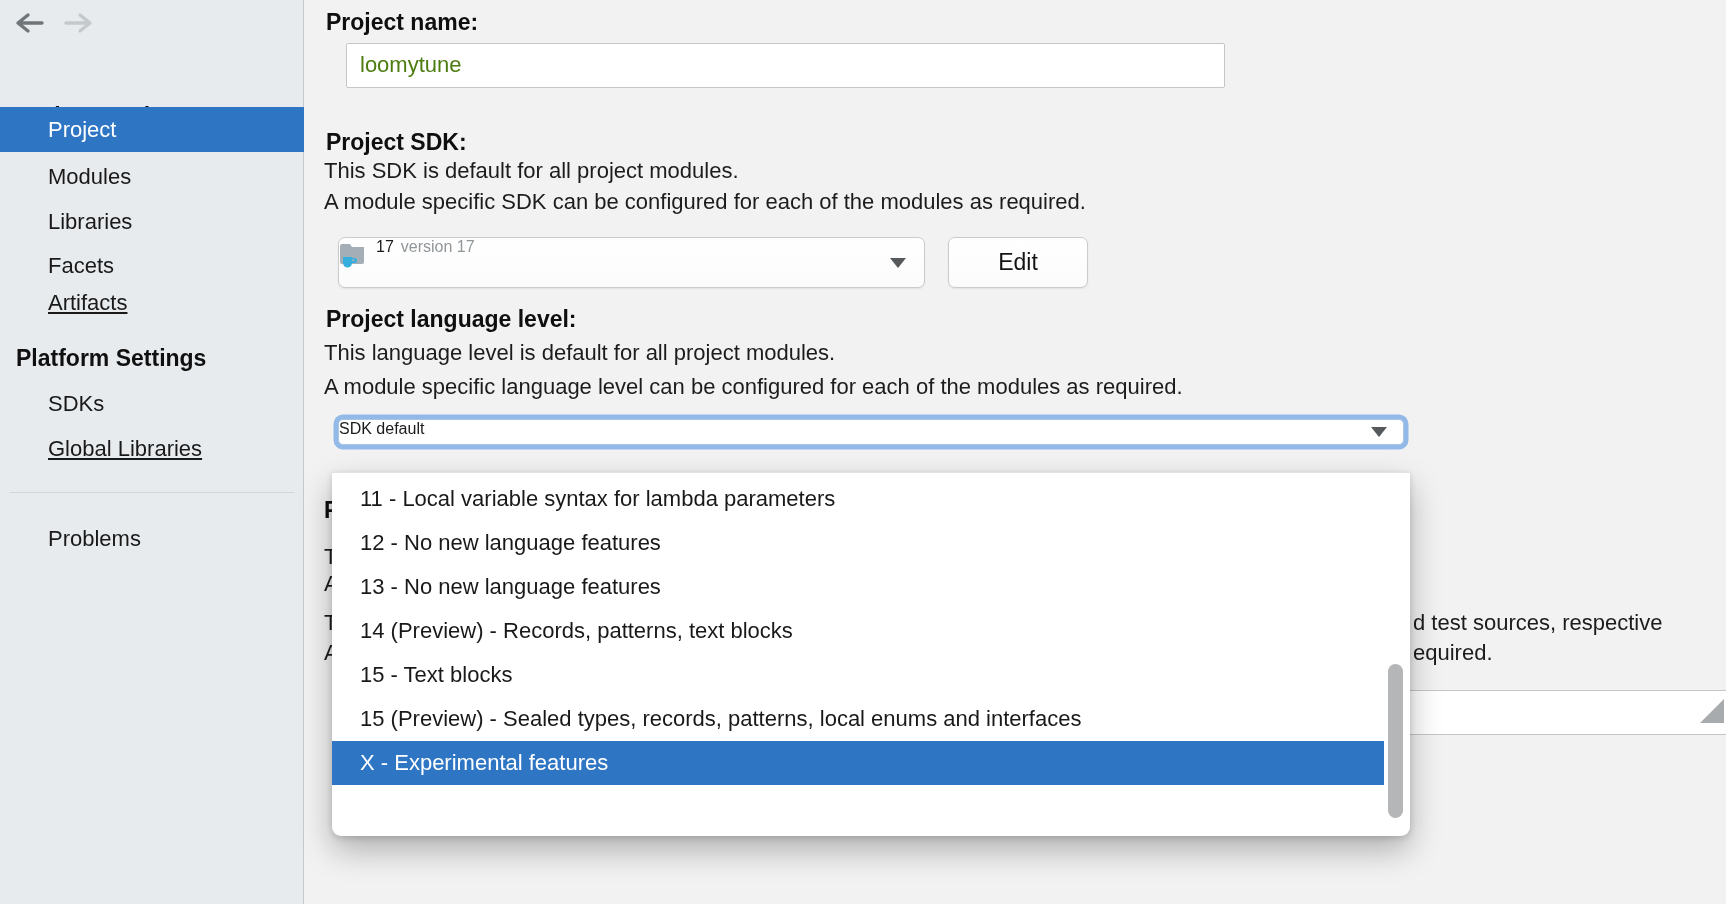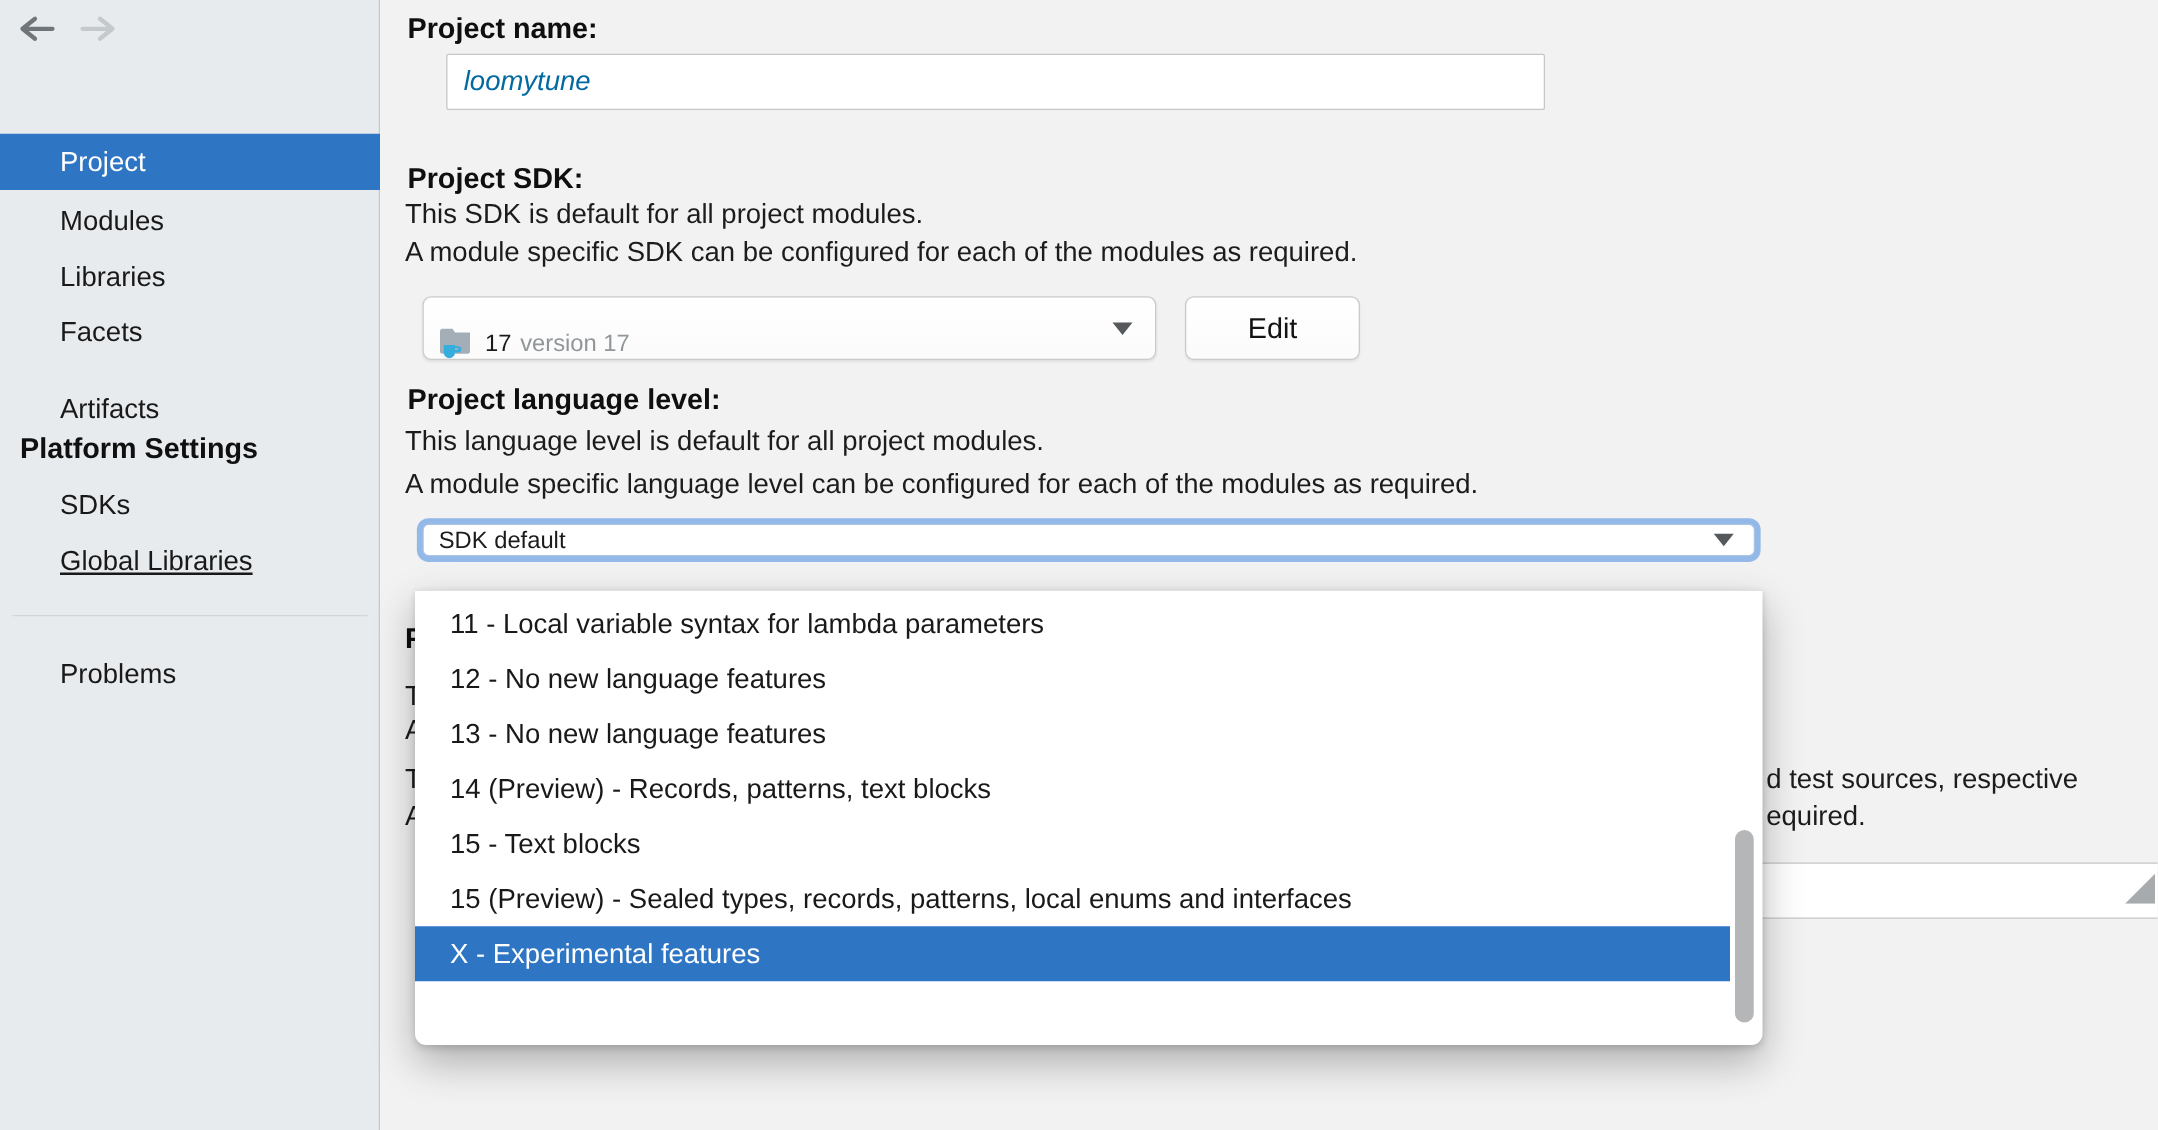--- a/index.html
+++ b/index.html
@@ -18,26 +18,26 @@
   .nav-arrows svg{display:block;}
   .side-header{position:absolute;left:16px;font-size:23px;font-weight:bold;color:#101010;line-height:26px;white-space:nowrap;}
   .side-item{position:absolute;left:0;width:304px;height:45px;line-height:45px;
     padding-left:48px;font-size:22px;color:#191919;box-sizing:border-box;white-space:nowrap;cursor:default;}
   .side-item.selected{background:#2e75c4;color:#ffffff;}
   .side-divider{position:absolute;left:10px;width:284px;height:1px;background:#d3d6d8;}
   
   .bold-label{position:absolute;font-size:23px;font-weight:bold;color:#0f0f0f;line-height:26px;white-space:nowrap;}
   .desc{position:absolute;font-size:22px;color:#1c1c1c;line-height:26px;white-space:nowrap;}
   
-  .text-input{position:absolute;left:357px;top:43px;width:879px;height:45px;box-sizing:border-box;
+  .text-input{position:absolute;left:346px;top:43px;width:879px;height:45px;box-sizing:border-box;
     background:#ffffff;border:1.5px solid #c6c6c6;border-radius:2px;
-    font-size:22px;color:#0369a1;line-height:42px;padding-left:13px;white-space:nowrap;font-style:italic;}
-  .combo{position:absolute;display:flex;align-items:flex-end;box-sizing:border-box;
+    font-size:22px;color:#4d7c0f;line-height:42px;padding-left:13px;white-space:nowrap;}
+  .combo{position:absolute;display:flex;align-items:flex-start;box-sizing:border-box;
     background:linear-gradient(#ffffff,#fbfbfb);border:1.5px solid #cbcbcb;border-radius:7px;
-    box-shadow:0 1px 2px rgba(0,0,0,0.07);padding-left:12px;font-size:19px;color:#1b1b1b;}
+    box-shadow:0 1px 2px rgba(0,0,0,0.07);font-size:16px;color:#1b1b1b;}
   .combo .arrow-down{position:absolute;right:18px;top:50%;margin-top:-5px;width:0;height:0;
     border-left:8px solid transparent;border-right:8px solid transparent;border-top:10px solid #55595c;}
   #sdk-combo{left:338px;top:237px;width:587px;height:51px;}
   #sdk-combo .sdk-version{color:#909699;margin-left:7px;}
   #sdk-combo .jdk-icon{margin-right:9px;display:flex;}
   #edit-button{position:absolute;left:948px;top:237px;width:140px;height:51px;box-sizing:border-box;
     background:linear-gradient(#ffffff,#fbfbfb);border:1.5px solid #cbcbcb;border-radius:7px;
     box-shadow:0 1px 2px rgba(0,0,0,0.07);display:flex;align-items:center;justify-content:center;
     font-size:23px;font-weight:500;color:#141414;cursor:default;}
   #lang-combo{left:338px;top:419px;width:1066px;height:26px;border:1px solid #aac4e2;border-radius:5px;
@@ -77,21 +77,21 @@
       </svg>
     </span>
   </div>
 
   <div class="side-header" style="top:74px;margin-top:29px;">Project Settings</div>
 
   <div class="side-item selected" style="top:107px;">Project</div>
   <div class="side-item" style="top:154px;">Modules</div>
   <div class="side-item" style="top:199px;">Libraries</div>
   <div class="side-item" style="top:243px;">Facets</div>
-  <div class="side-item" style="top:304px;">Artifacts</div>
+  <div class="side-item" style="top:280px;text-decoration:underline;">Artifacts</div>
 
   <div class="side-header" style="top:345px;">Platform Settings</div>
 
   <div class="side-item" style="top:381px;">SDKs</div>
   <div class="side-item" style="top:426px;text-decoration:underline;">Global Libraries</div>
 
   <div class="side-divider" style="top:492px;"></div>
 
   <div class="side-item" style="top:516px;">Problems</div>
 </div>

